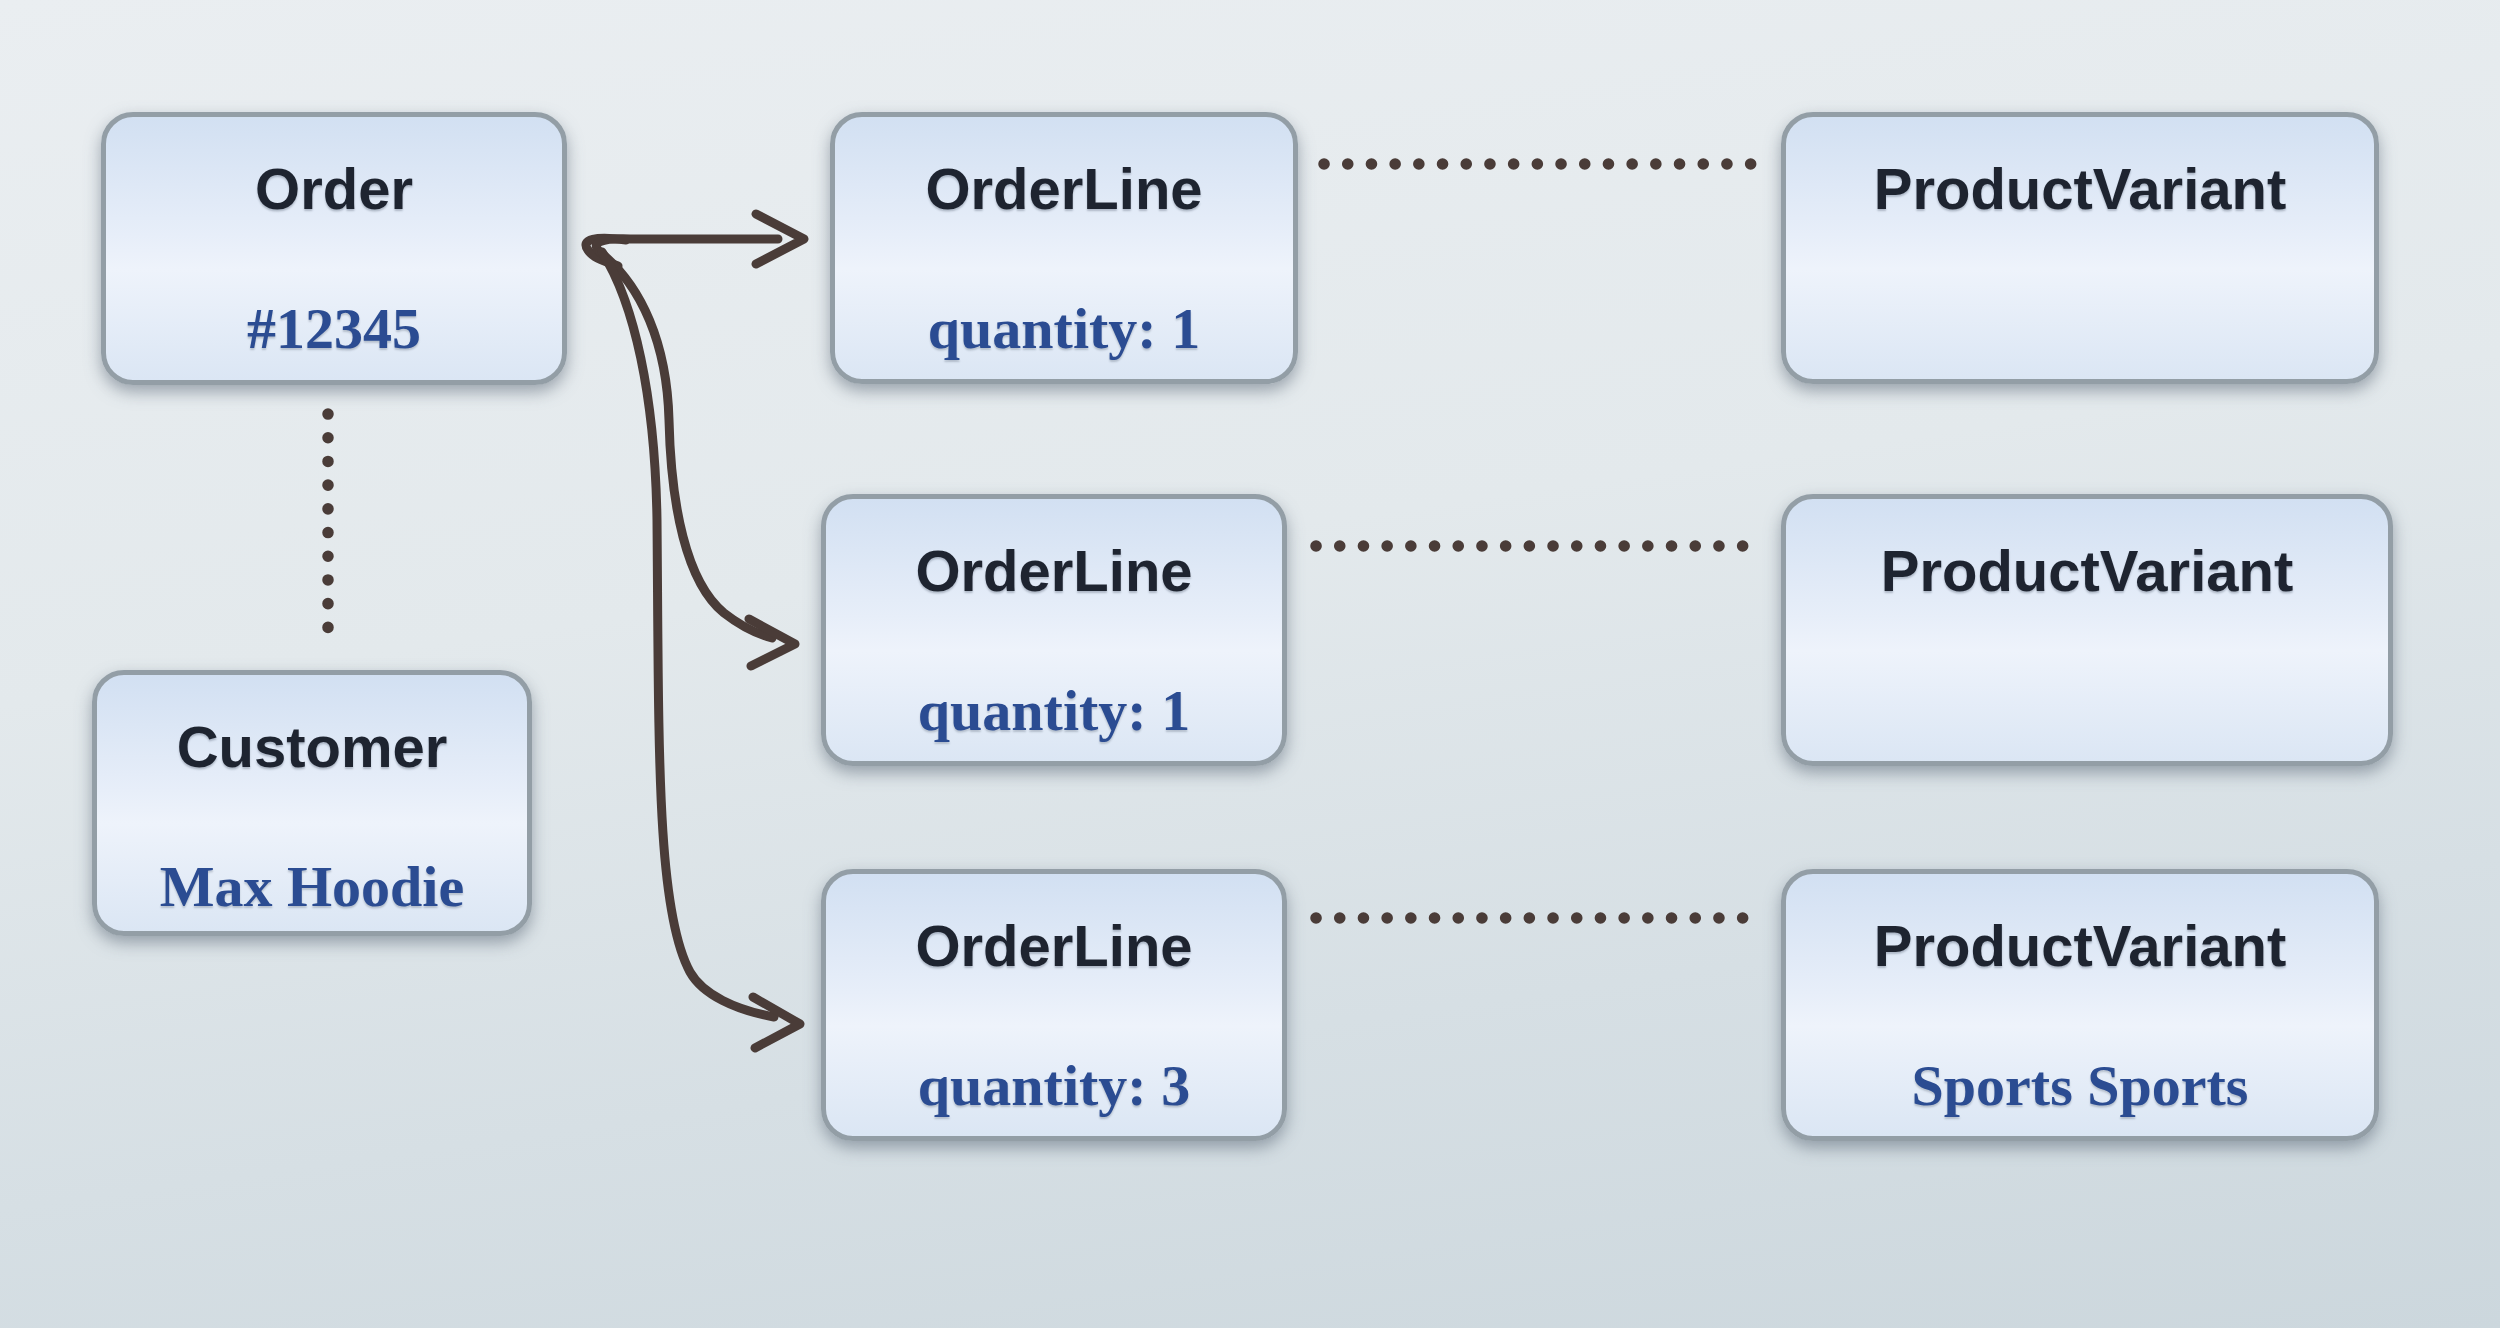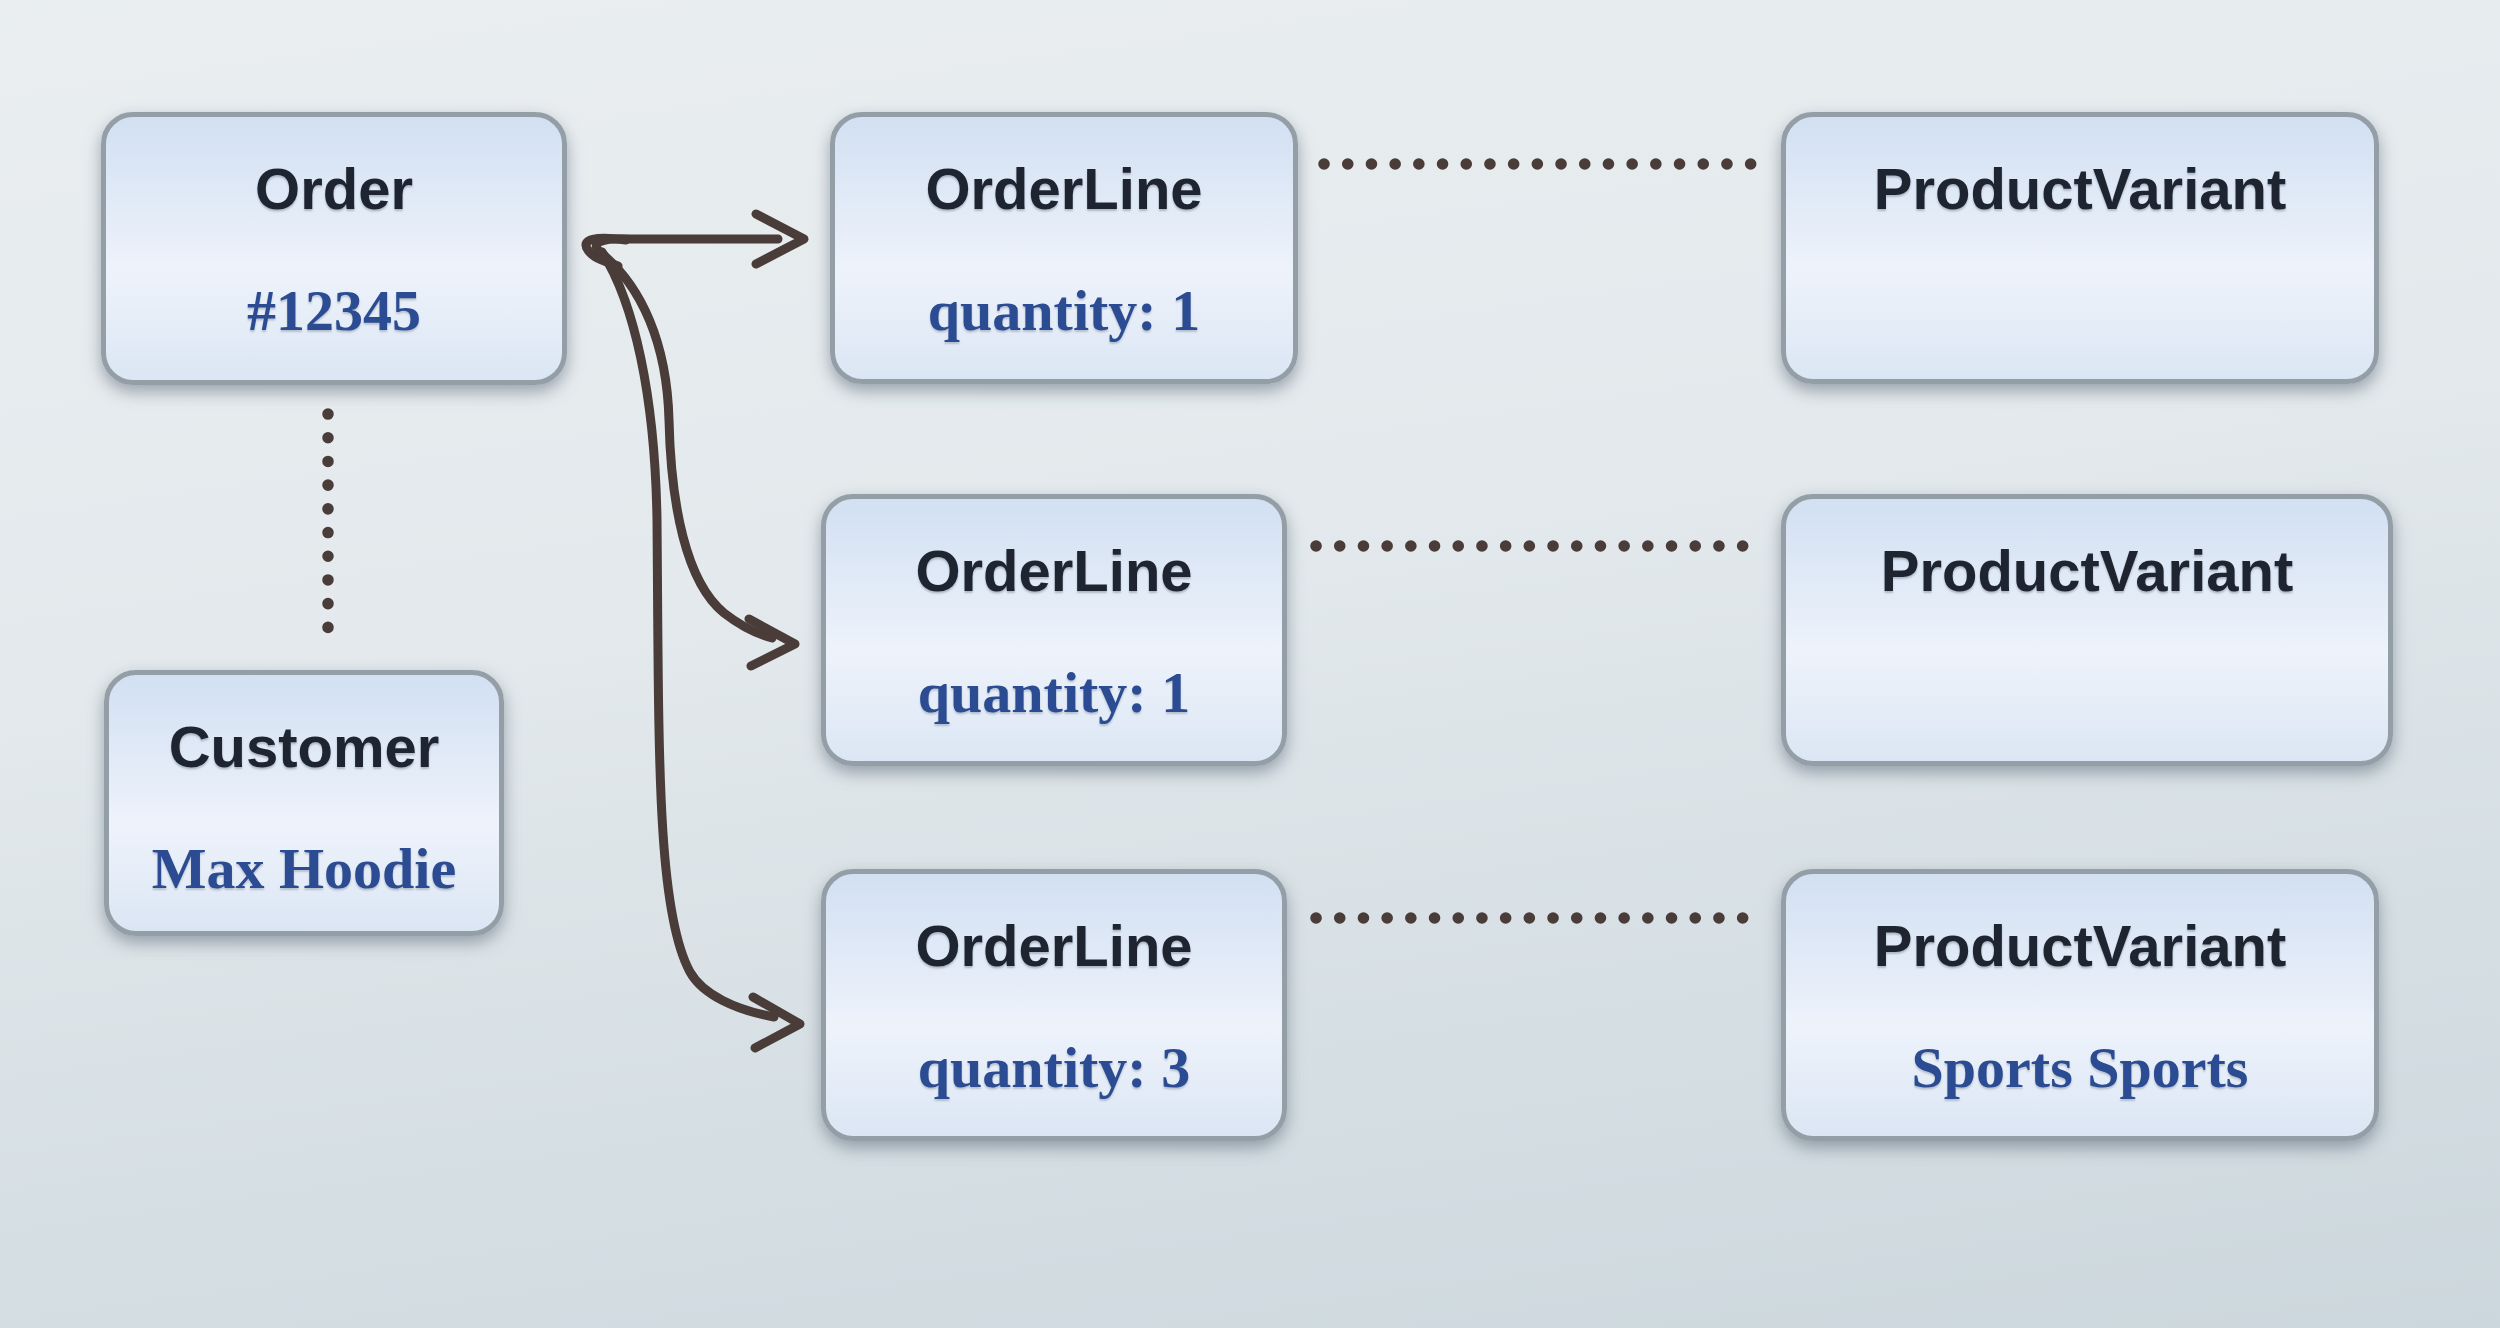--- a/index.html
+++ b/index.html
@@ -26,20 +26,21 @@
     position: absolute;
     box-sizing: border-box;
     border: 5px solid #939ea6;
     border-radius: 32px;
     background: linear-gradient(180deg, #d2e0f2 0%, #e7eef9 45%, #eef3fb 58%, #dbe6f4 100%);
     box-shadow: 0 7px 16px rgba(92, 106, 120, 0.55);
     display: flex;
     flex-direction: column;
     align-items: center;
     padding-top: 40px;
+    gap: 18px;
   }
   .node .title {
     font-size: 58px;
     font-weight: 700;
     line-height: 64px;
     color: #1e2430;
     text-shadow: 0 2px 2px rgba(25, 35, 55, 0.25);
     white-space: nowrap;
   }
   .node .value {
@@ -47,21 +48,21 @@
     font-size: 58px;
     font-weight: 700;
     line-height: 64px;
     color: #2b4c92;
     text-shadow: 0 2px 2px rgba(25, 35, 55, 0.22);
     white-space: nowrap;
     font-family: Liberation Serif, serif;
   }
   
   .n-order          { left: 101px;  top: 112px; width: 466px; height: 273px; }
-  .n-customer       { left: 104px;  top: 670px; width: 400px; height: 266px; }
+  .n-customer       { left: 92px;  top: 670px; width: 440px; height: 266px; }
   .n-orderline-1    { left: 830px;  top: 112px; width: 468px; height: 272px; }
   .n-orderline-2    { left: 821px;  top: 494px; width: 466px; height: 272px; }
   .n-orderline-3    { left: 821px;  top: 869px; width: 466px; height: 272px; }
   .n-productvariant-1 { left: 1781px; top: 112px; width: 598px; height: 272px; }
   .n-productvariant-2 { left: 1781px; top: 494px; width: 612px; height: 272px; }
   .n-productvariant-3 { left: 1781px; top: 869px; width: 598px; height: 272px; }
 </style>
 </head>
 <body>
 

